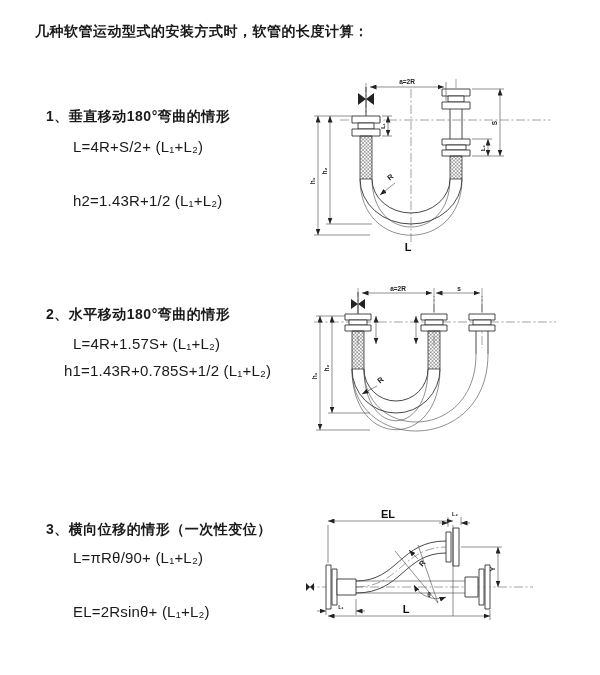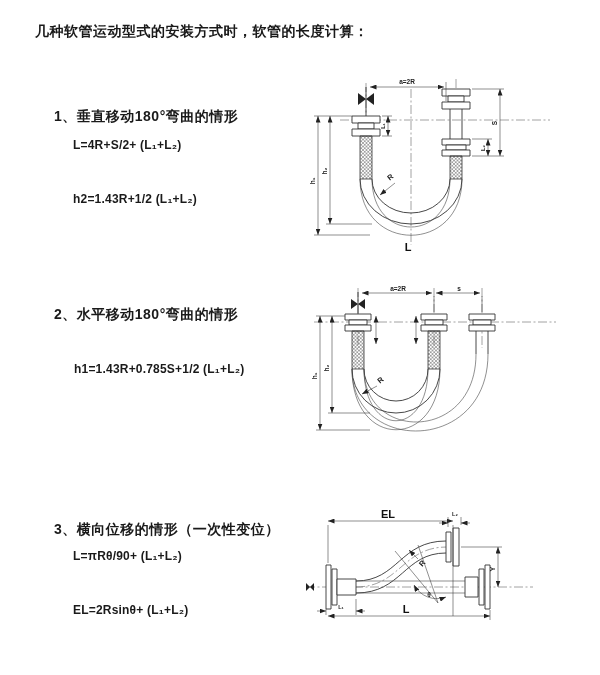--- a/index.html
+++ b/index.html
@@ -1,20 +1,20 @@
 <!DOCTYPE html>
 <html><head>
 <meta charset="utf-8">
 <style>
   html,body{margin:0;padding:0;background:#fff;}
   .page{position:relative;width:600px;height:675px;background:#ffffff;overflow:hidden;
         font-family:"Liberation Sans","DejaVu Sans",sans-serif;color:#1a1a1a;}
   .doc-title{position:absolute;left:35px;top:23px;font-size:14px;font-weight:700;letter-spacing:.5px;white-space:nowrap;}
-  .sec-heading{position:absolute;font-size:14px;font-weight:700;letter-spacing:.5px;white-space:nowrap;margin-left:8px;}
-  .formula{position:absolute;font-size:12px;font-weight:700;letter-spacing:.2px;white-space:nowrap;}
+  .sec-heading{position:absolute;font-size:14px;font-weight:700;letter-spacing:.5px;white-space:nowrap;}
+  .formula{position:absolute;font-size:15px;font-weight:400;letter-spacing:.2px;white-space:nowrap;}
   svg.diag{position:absolute;}
   svg.diag line, svg.diag path, svg.diag rect, svg.diag polyline{vector-effect:non-scaling-stroke;}
   .ln{stroke:#333;stroke-width:.9;fill:none;}
   .thin{stroke:#444;stroke-width:.6;fill:none;}
   .cl{stroke:#555;stroke-width:.55;fill:none;stroke-dasharray:9 2.5 2 2.5;}
   .fl{fill:#fff;stroke:#333;stroke-width:.9;}
   .dimtxt{fill:#222;font-size:6.5px;font-weight:700;}
   .dimtxt-sm{fill:#222;font-size:5.5px;font-weight:700;}
   .biglab{fill:#111;font-size:11px;font-weight:700;}
   .arrtri{fill:#222;stroke:none;}
@@ -24,21 +24,22 @@
 
 <div class="page">
 
   <div class="doc-title">几种软管运动型式的安装方式时，软管的长度计算：</div>
 
   <div class="sec-heading" style="left:46px;top:108px">1、垂直移动180°弯曲的情形</div>
   <div class="formula" style="left:73px;top:138px">L=4R+S/2+ (L₁+L₂)</div>
   <div class="formula" style="left:73px;top:192px">h2=1.43R+1/2 (L₁+L₂)</div>
 
   <div class="sec-heading" style="left:46px;top:306px">2、水平移动180°弯曲的情形</div>
-  <div class="formula" style="left:74px;top:362px">h1=1.43R+0.785S+1/2 (L₁+L₂)</div>
+  <div class="formula" style="left:73px;top:335px">L=4R+1.57S+ (L₁+L₂)</div>
+  <div class="formula" style="left:64px;top:362px">h1=1.43R+0.785S+1/2 (L₁+L₂)</div>
 
   <div class="sec-heading" style="left:46px;top:521px">3、横向位移的情形（一次性变位）</div>
   <div class="formula" style="left:73px;top:549px">L=πRθ/90+ (L₁+L₂)</div>
   <div class="formula" style="left:73px;top:603px">EL=2Rsinθ+ (L₁+L₂)</div>
 
   <svg class="diag" style="left:300px;top:73px" width="256" height="182" viewBox="0 0 256 182">
     <defs>
       <marker id="ar1" markerWidth="7" markerHeight="5" refX="6.5" refY="2.5" orient="auto-start-reverse" markerUnits="userSpaceOnUse">
         <path d="M0,0 L6.5,2.5 L0,5 Z" fill="#222"></path>
       </marker>

